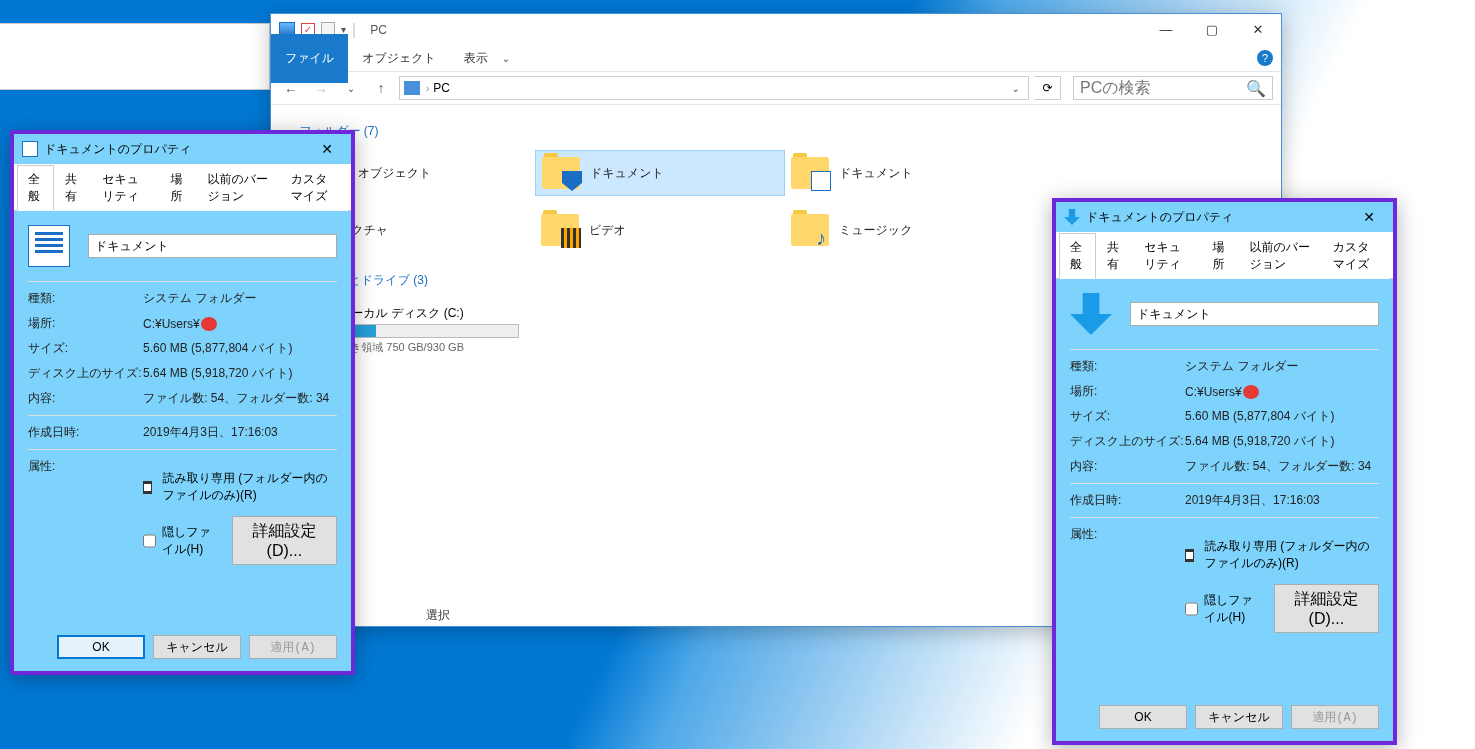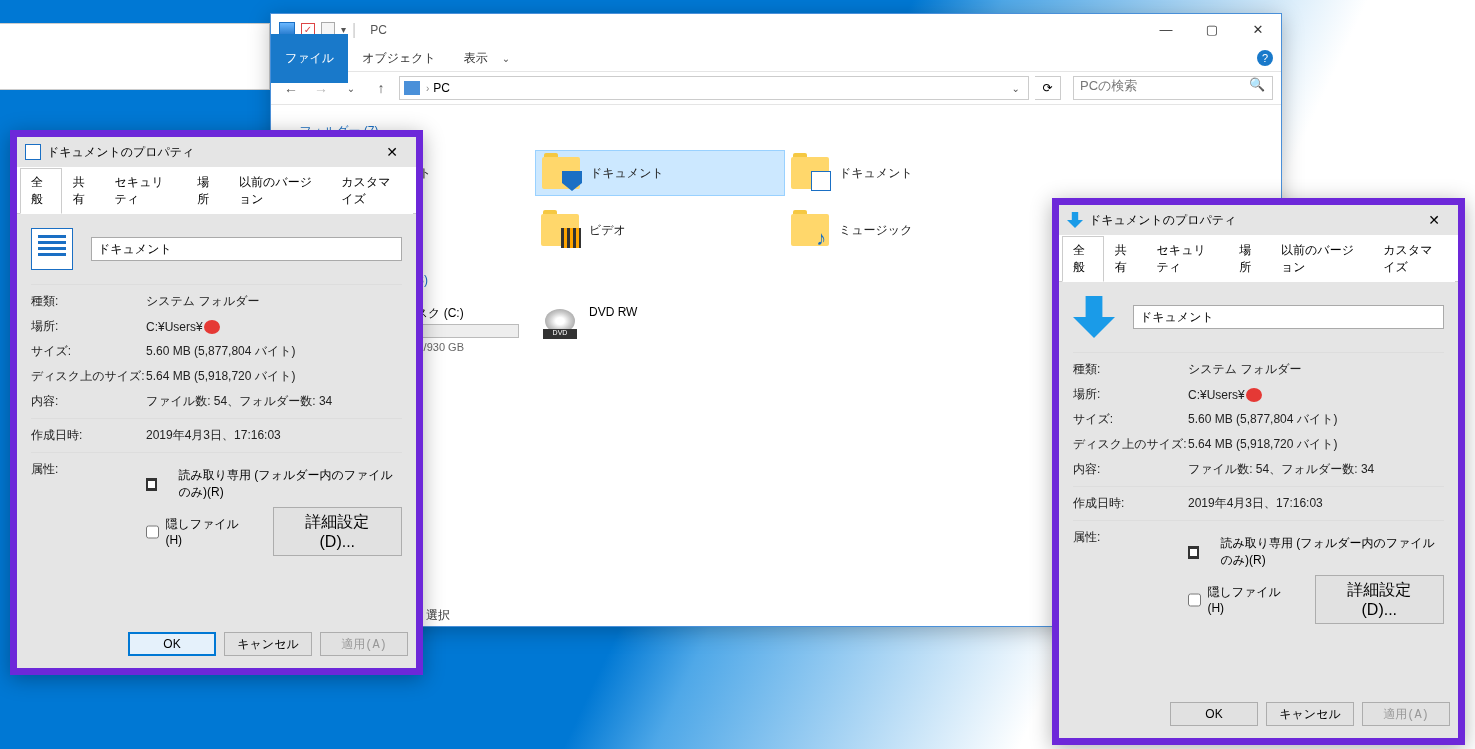--- a/index.html
+++ b/index.html
@@ -17,21 +17,21 @@
 .explorer-tabs { height: 27px; display: flex; align-items: center; border-bottom: 1px solid #e5e5e5; }
 .explorer-tab { padding: 16px 14px; font-size: 12px; color: #333; text-align: right; }
 .explorer-tab.active { background: #1979ca; color: #fff; }
 .explorer-help { margin-left: auto; margin-right: 8px; width: 16px; height: 16px; border-radius: 50%; background: #1979ca; color: #fff; font-size: 11px; display: flex; align-items: center; justify-content: center; }
 .explorer-chev { margin-right: 6px; font-size: 10px; color: #555; }
 .explorer-nav { height: 33px; display: flex; align-items: center; padding: 0 8px; gap: 6px; border-bottom: 1px solid #e5e5e5; }
 .nav-btn { width: 24px; height: 24px; border: none; background: transparent; color: #555; font-size: 14px; }
 .addr-bar { flex: 1; height: 24px; border: 1px solid #ccc; display: flex; align-items: center; padding: 0 4px; font-size: 12px; }
 .addr-bar .addr-icon { width: 16px; height: 14px; background: #4a90d9; margin-right: 6px; }
 .addr-refresh { width: 26px; height: 24px; border: 1px solid #ccc; border-left: none; background: #fff; font-size: 12px; }
-.search-box { width: 200px; height: 24px; border: 1px solid #ccc; padding: 0 6px; font-size: 13px; display: flex; justify-content: space-between; margin-left: 6px; color: #777; }
+.search-box { width: 200px; height: 24px; border: 1px solid #ccc; padding: 0 6px; font-size: 16px; display: flex; align-items: center; justify-content: space-between; margin-left: 6px; color: #777; }
 .explorer-content { padding: 10px 14px; height: calc(100% - 91px); overflow: auto; }
 .group-header { font-size: 12px; color: #1a6fc4; margin: 8px 0 10px; display: flex; align-items: center; gap: 6px; }
 .group-header .chev { font-size: 10px; }
 .folder-grid { display: grid; grid-template-columns: repeat(3, 250px); gap: 12px 0; margin-bottom: 20px; }
 .folder-item { display: flex; align-items: center; gap: 10px; padding: 6px; }
 .folder-item.selected { background: #cce8ff; border: 1px solid #99d1ff; }
 .folder-icon { width: 38px; height: 32px; position: relative; }
 .folder-icon .base { position: absolute; inset: 0; background: #ffd76b; border-radius: 2px; }
 .folder-icon .tab { position: absolute; top: -4px; left: 2px; width: 14px; height: 6px; background: #f5c842; border-radius: 2px 2px 0 0; }
 .folder-icon .overlay { position: absolute; bottom: -2px; right: -2px; width: 20px; height: 20px; }
@@ -39,42 +39,42 @@
 .drive-item { display: flex; gap: 10px; align-items: flex-start; padding: 6px; }
 .drive-icon { width: 38px; height: 32px; position: relative; }
 .drive-icon .body { position: absolute; top: 8px; left: 0; right: 0; bottom: 0; background: #d0d0d0; border-radius: 3px; }
 .drive-info { flex: 1; font-size: 12px; }
 .drive-bar { width: 180px; height: 14px; border: 1px solid #bbb; margin: 2px 0; background: #eee; }
 .drive-bar-fill { height: 100%; background: #26a0da; }
 .drive-sub { color: #666; font-size: 11px; }
 .status-sel { position: absolute; bottom: 2px; left: 155px; font-size: 12px; color: #333; }
 
 
-.props { position: absolute; width: 413px; background: #e5e5e5; border: 7px solid #6d28d9; box-shadow: 0 4px 20px rgba(0,0,0,.3); }
+.props { position: absolute; width: 345px; background: #7dd3fc; border: 4px solid #6d28d9; box-shadow: 0 4px 20px rgba(0,0,0,.3); }
 .props.left { left: 10px; top: 130px; height: 545px; }
 .props.right { left: 1052px; top: 198px; height: 547px; }
 .props-title { height: 30px; display: flex; align-items: center; padding: 0 8px; font-size: 12px; }
 .props-title-icon { width: 16px; height: 16px; margin-right: 6px; }
 .props-close { margin-left: auto; width: 32px; height: 24px; border: none; background: transparent; font-size: 14px; }
 .props-tabs { display: flex; border-bottom: 1px solid #ccc; background: #fff; padding: 0 3px; }
 .props-tab { padding: 5px 10px; font-size: 12px; border: 1px solid transparent; border-bottom: none; position: relative; top: 1px; background: #fff; }
 .props-tab.active { border-color: #ccc; border-bottom: 1px solid #fff; }
 .props-body { padding: 14px 14px 10px; font-size: 12px; }
 .props-header { display: flex; align-items: center; gap: 18px; margin-bottom: 14px; }
 .props-big-icon { width: 42px; height: 42px; }
 .props-name-input { flex: 1; height: 24px; border: 1px solid #aaa; padding: 0 6px; font-size: 12px; }
 .props-hr { border: none; border-top: 1px solid #ddd; margin: 8px 0; }
 .props-row { display: flex; margin: 8px 0; }
 .props-row .lbl { width: 115px; color: #222; }
 .props-row .val { color: #222; display: flex; align-items: center; }
 .redact { display: inline-block; width: 16px; height: 14px; background: #e53935; border-radius: 50%; margin-left: 1px; }
-.checkbox-row { display: flex; align-items: center; gap: 21px; margin: 6px 0; }
+.checkbox-row { display: flex; align-items: center; gap: 10px; margin: 12px 0; }
 .checkbox-row input { width: 14px; height: 14px; }
 .advanced-btn { padding: 4px 16px; font-size: 16px; border: 1px solid #adadad; background: #e1e1e1; }
-.props-btns { position: absolute; bottom: 12px; right: 8px; display: flex; gap: 8px; }
+.props-btns { position: absolute; bottom: 12px; right: 14px; display: flex; gap: 8px; }
 .props-btn { width: 88px; height: 24px; font-size: 12px; border: 1px solid #adadad; background: #e1e1e1; }
 .props-btn.primary { border: 2px solid #0078d4; background: #e5f1fb; }
 .props-btn:disabled { color: #999; font-family: Liberation Mono, monospace; }
 
 
 .bg-edge { position: absolute; left: 0; top: 23px; width: 270px; height: 67px; background: #fff; border: 1px solid #ccc; border-left: none; }
 </style>
 </head>
 <body>
 
@@ -190,29 +190,20 @@
             <div style="position:absolute;top:0;left:0;width:12px;height:12px;background:#1a6fc4;"></div>
           </div>
         <div class="drive-info">
           <div>ローカル ディスク (C:)</div>
           <div class="drive-bar">
               <div class="drive-bar-fill" style="width:20%;"></div>
             </div>
           <div class="drive-sub">空き領域 750 GB/930 GB</div>
         </div>
       </div>
-      <div class="drive-item">
-        <div class="drive-icon">
-            <div style="position:absolute;inset:4px;border-radius:50%;background:radial-gradient(#fff 20%,#ccc 50%,#888);"></div>
-            <div style="position:absolute;bottom:-2px;left:2px;right:2px;height:10px;background:#333;color:#fff;font-size:7px;text-align:center;">DVD</div>
-          </div>
-        <div class="drive-info">
-          <div>DVD RW</div>
-        </div>
-      </div>
     </div>
   </div>
   <div class="status-sel">選択</div>
 </div>
 
 <div class="props left">
   <div class="props-title">
     <span class="props-title-icon" style="background:#fff;border:1px solid #1a6fc4;"></span>
     <span>ドキュメントのプロパティ</span>
     <button class="props-close">✕</button>

